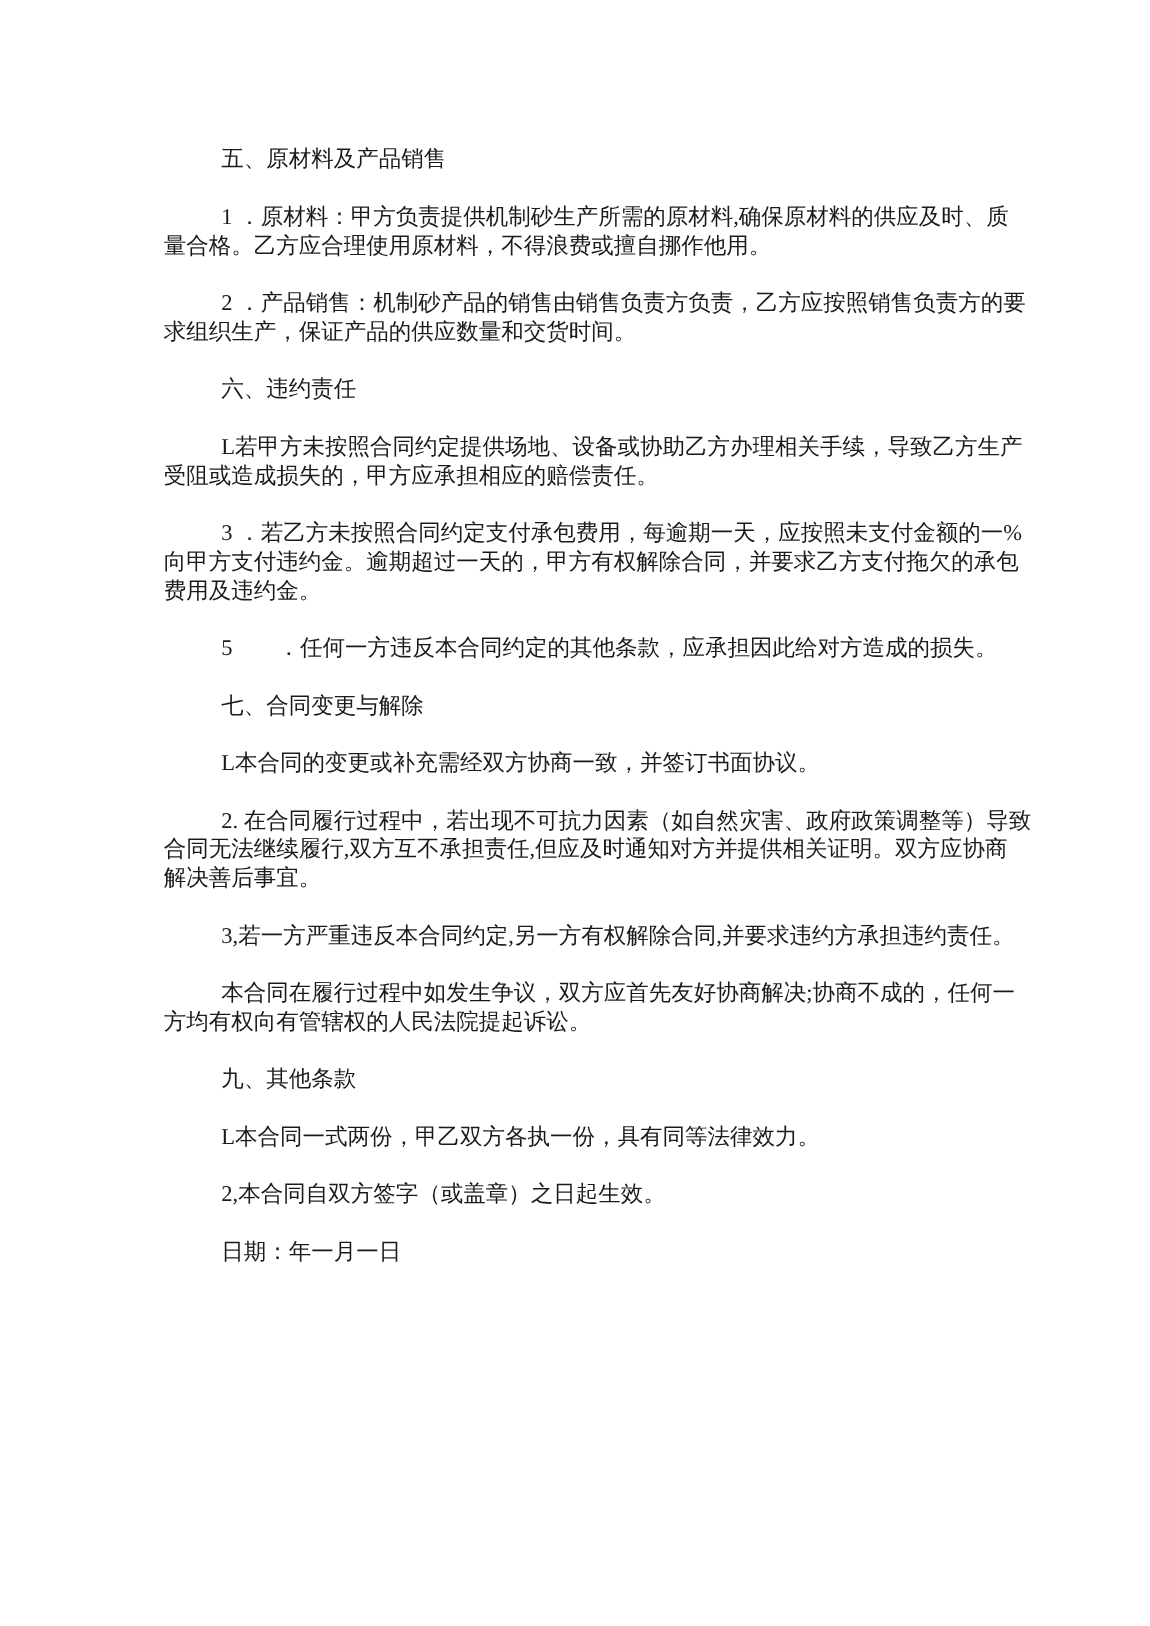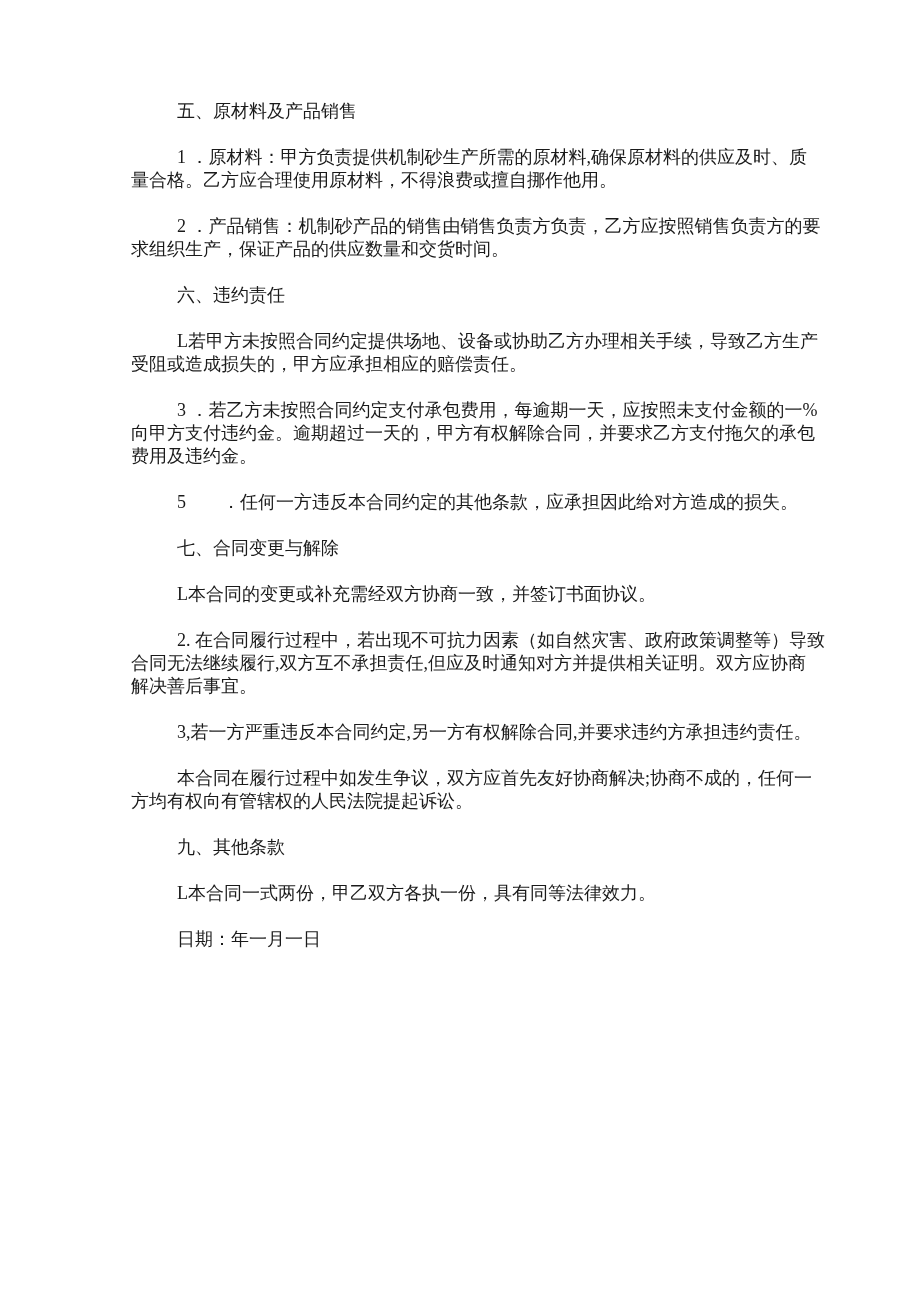--- a/index.html
+++ b/index.html
@@ -12,21 +12,21 @@
     width: 920px;
     height: 1301px;
     background: #ffffff;
     overflow: hidden;
     font-family: "Liberation Serif", "DejaVu Serif", serif;
     color: #1a1a1a;
   }
   .doc-body {
     position: absolute;
     left: 131px;
-    top: 100px;
+    top: 116px;
     width: 700px;
   }
   .doc-body p {
     margin: 0 0 23px 0;
     font-size: 18px;
     line-height: 23px;
     white-space: pre;          
     text-indent: 46px;         
     letter-spacing: 0;
   }
@@ -54,15 +54,16 @@
     <p class="heading">七、合同变更与解除</p>
     <p>L本合同的变更或补充需经双方协商一致，并签订书面协议。</p>
     <p>2. 在合同履行过程中，若出现不可抗力因素（如自然灾害、政府政策调整等）导致
 合同无法继续履行,双方互不承担责任,但应及时通知对方并提供相关证明。双方应协商
 解决善后事宜。</p>
     <p>3,若一方严重违反本合同约定,另一方有权解除合同,并要求违约方承担违约责任。</p>
     <p>本合同在履行过程中如发生争议，双方应首先友好协商解决;协商不成的，任何一
 方均有权向有管辖权的人民法院提起诉讼。</p>
     <p class="heading">九、其他条款</p>
     <p>L本合同一式两份，甲乙双方各执一份，具有同等法律效力。</p>
+    <p>2,本合同自双方签字（或盖章）之日起生效。</p>
     <p>日期：年一月一日</p>
   </div>
 </div>
 
 </body></html>

